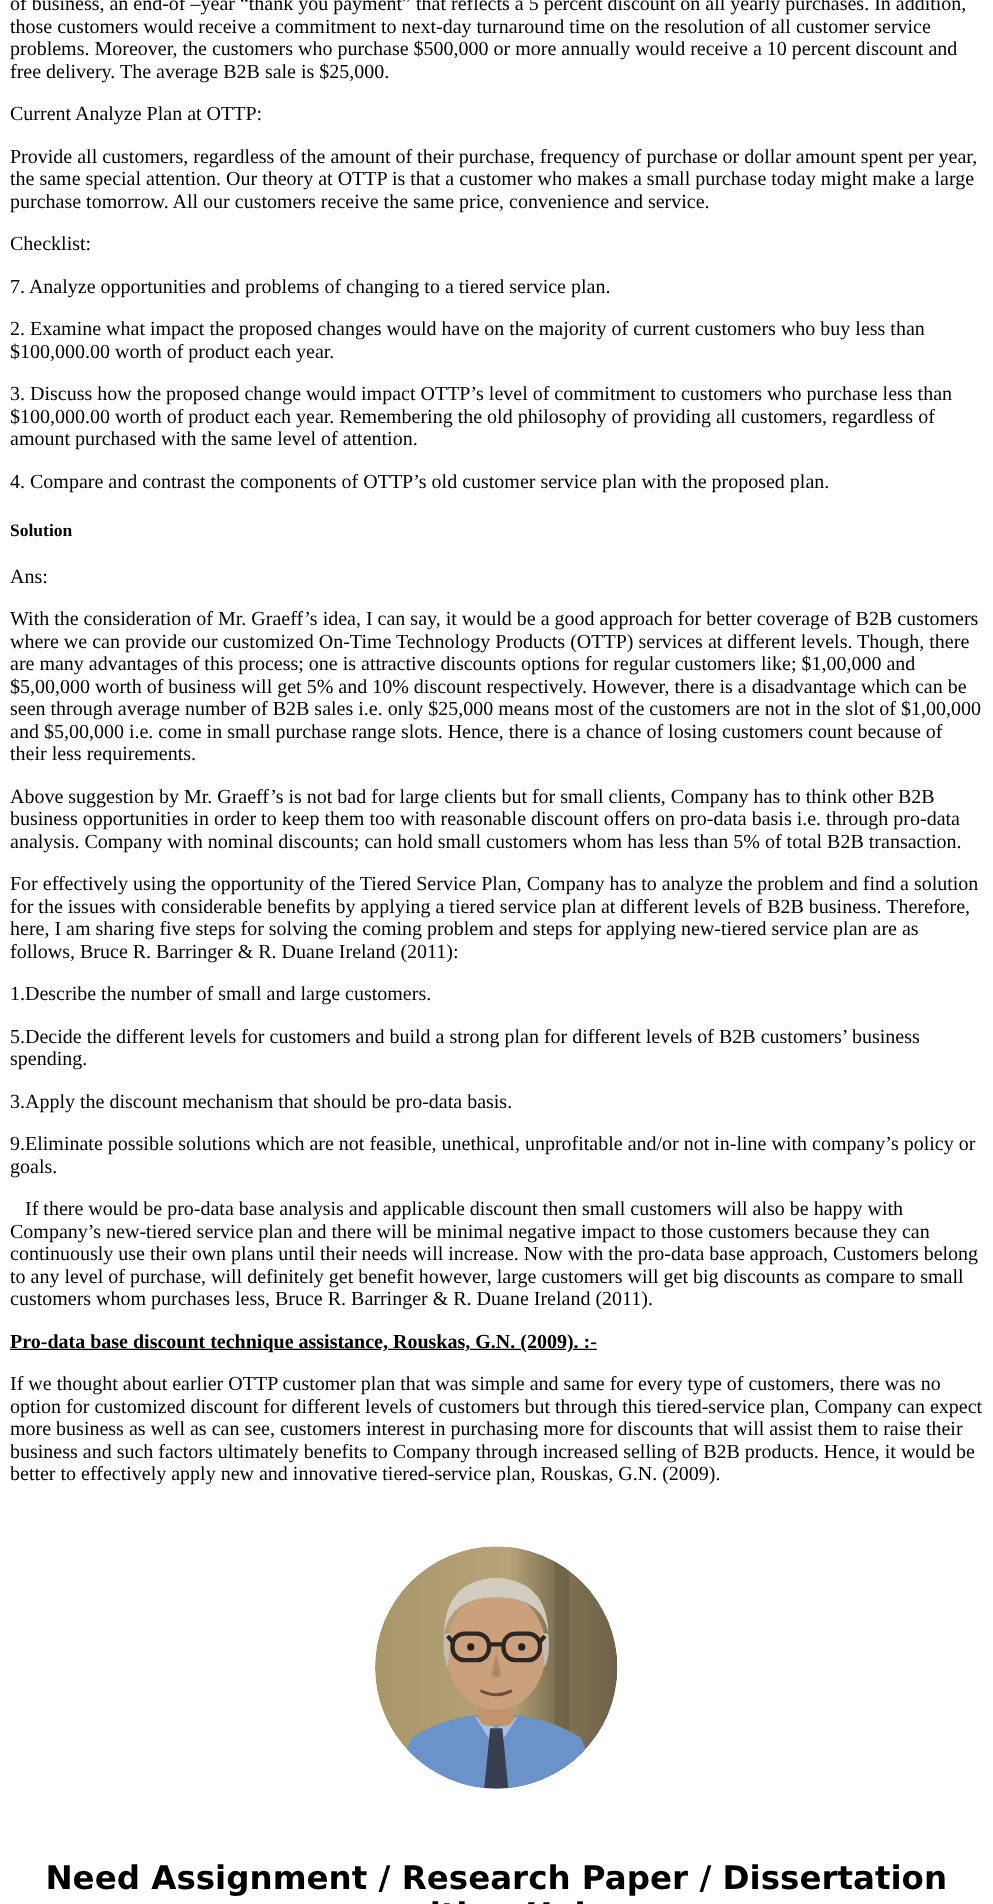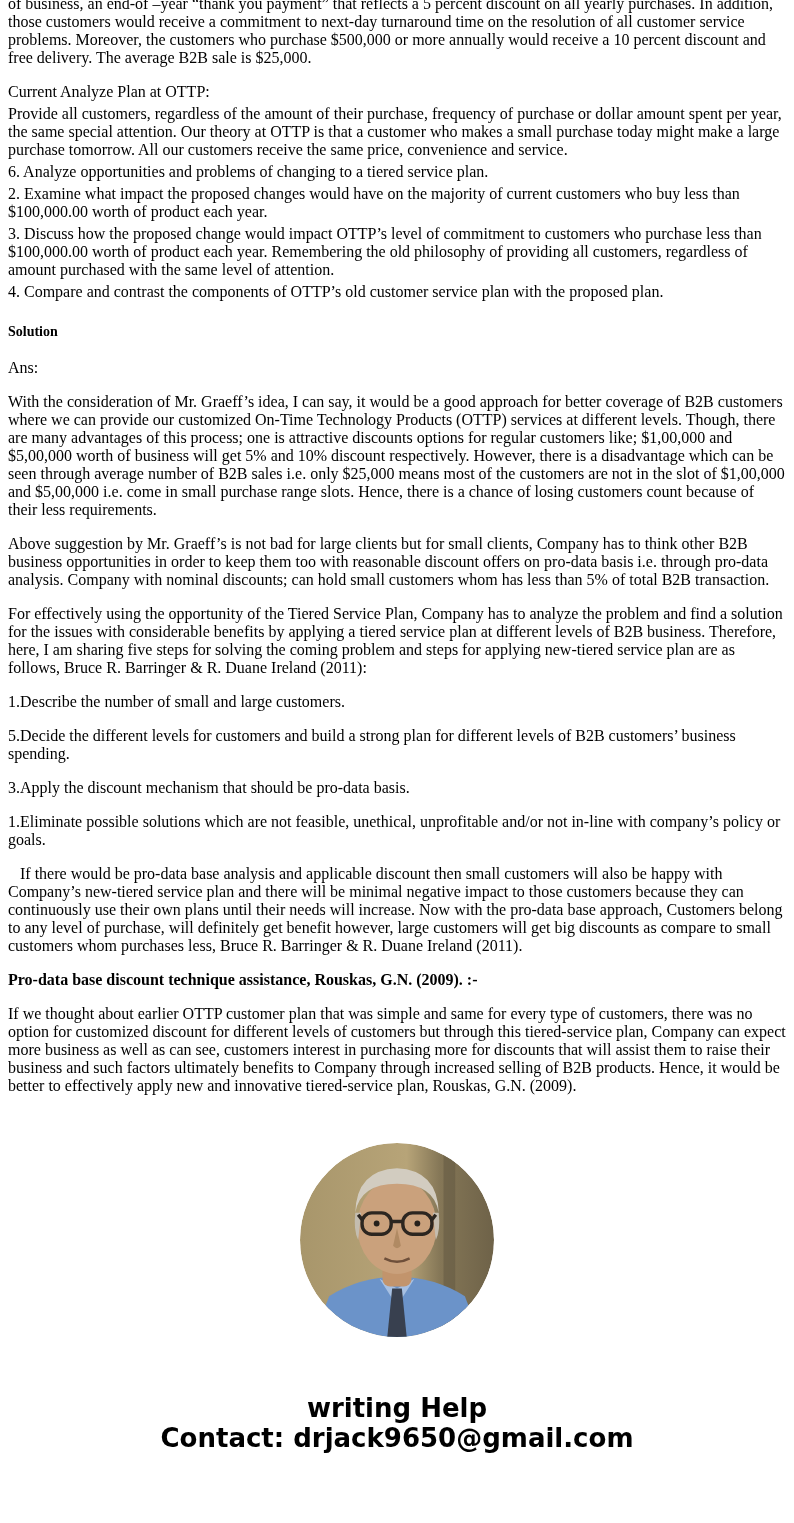--- a/index.html
+++ b/index.html
@@ -12,22 +12,22 @@
   .doc {
     padding: 0 8px;
     margin-top: -5px; 
     font-family: "Liberation Serif", "DejaVu Serif", serif;
     font-size: 16px;
     line-height: 18px;
     color: #000;
   }
   .para { margin: 16px 0 0 0; }
   .para.first { margin-top: 0; }
-  .para.tight { margin-top: 4px; }
-  .para.bold { font-weight: bold; }
+  .para.tight { margin-top: 16px; }
+  .para.bold { font-weight: bold; text-decoration: underline; }
   .para.indent { text-indent: 12px; font-family: Liberation Serif, serif; }
   .solution-heading {
     font-family: inherit;
     font-size: 14px;
     line-height: 22px;
     font-weight: bold;
     margin: 20px 0 0 0;
   }
   .avatar-wrap {
     margin-top: 48px;
@@ -53,37 +53,38 @@
 </head>
 <body>
 
 <main class="doc">
 
   <p class="para first">of business, an end-of –year “thank you payment” that reflects a 5 percent discount on all yearly purchases. In addition, those customers would receive a commitment to next-day turnaround time on the resolution of all customer service problems. Moreover, the customers who purchase $500,000 or more annually would receive a 10 percent discount and free delivery. The average B2B sale is $25,000.</p>
 
   <p class="para">Current Analyze Plan at OTTP:</p>
   <p class="para tight">Provide all customers, regardless of the amount of their purchase, frequency of purchase or dollar amount spent per year, the same special attention. Our theory at OTTP is that a customer who makes a small purchase today might make a large purchase tomorrow. All our customers receive the same price, convenience and service.</p>
 
-  <p class="para tight">6. Analyze opportunities and problems of changing to a tiered service plan.</p>
+  <p class="para">Checklist:</p>
+  <p class="para tight">7. Analyze opportunities and problems of changing to a tiered service plan.</p>
   <p class="para tight">2. Examine what impact the proposed changes would have on the majority of current customers who buy less than $100,000.00 worth of product each year.</p>
   <p class="para tight">3. Discuss how the proposed change would impact OTTP’s level of commitment to customers who purchase less than $100,000.00 worth of product each year. Remembering the old philosophy of providing all customers, regardless of amount purchased with the same level of attention.</p>
   <p class="para tight">4. Compare and contrast the components of OTTP’s old customer service plan with the proposed plan.</p>
 
   <h2 class="solution-heading">Solution</h2>
 
   <p class="para">Ans:</p>
 
   <p class="para">With the consideration of Mr. Graeff’s idea, I can say, it would be a good approach for better coverage of B2B customers where we can provide our customized On-Time Technology Products (OTTP) services at different levels. Though, there are many advantages of this process; one is attractive discounts options for regular customers like; $1,00,000 and $5,00,000 worth of business will get 5% and 10% discount respectively. However, there is a disadvantage which can be seen through average number of B2B sales i.e. only $25,000 means most of the customers are not in the slot of $1,00,000 and $5,00,000 i.e. come in small purchase range slots. Hence, there is a chance of losing customers count because of their less requirements.</p>
   <p class="para">Above suggestion by Mr. Graeff’s is not bad for large clients but for small clients, Company has to think other B2B business opportunities in order to keep them too with reasonable discount offers on pro-data basis i.e. through pro-data analysis. Company with nominal discounts; can hold small customers whom has less than 5% of total B2B transaction.</p>
   <p class="para">For effectively using the opportunity of the Tiered Service Plan, Company has to analyze the problem and find a solution for the issues with considerable benefits by applying a tiered service plan at different levels of B2B business. Therefore, here, I am sharing five steps for solving the coming problem and steps for applying new-tiered service plan are as follows, Bruce R. Barringer &amp; R. Duane Ireland (2011):</p>
 
   <p class="para">1.Describe the number of small and large customers.</p>
   <p class="para">5.Decide the different levels for customers and build a strong plan for different levels of B2B customers’ business spending.</p>
   <p class="para">3.Apply the discount mechanism that should be pro-data basis.</p>
-  <p class="para">1.Eliminate possible solutions which are not feasible, unethical, unprofitable and/or not in-line with company’s policy or goals.</p>
+  <p class="para">9.Eliminate possible solutions which are not feasible, unethical, unprofitable and/or not in-line with company’s policy or goals.</p>
 
   <p class="para indent">If there would be pro-data base analysis and applicable discount then small customers will also be happy with Company’s new-tiered service plan and there will be minimal negative impact to those customers because they can continuously use their own plans until their needs will increase. Now with the pro-data base approach, Customers belong to any level of purchase, will definitely get benefit however, large customers will get big discounts as compare to small customers whom purchases less, Bruce R. Barringer &amp; R. Duane Ireland (2011).</p>
 
   <p class="para bold">Pro-data base discount technique assistance, Rouskas, G.N. (2009). :-</p>
 
   <p class="para">If we thought about earlier OTTP customer plan that was simple and same for every type of customers, there was no option for customized discount for different levels of customers but through this tiered-service plan, Company can expect more business as well as can see, customers interest in purchasing more for discounts that will assist them to raise their business and such factors ultimately benefits to Company through increased selling of B2B products. Hence, it would be better to effectively apply new and innovative tiered-service plan, Rouskas, G.N. (2009).</p>
 
   <div class="avatar-wrap">
     <svg class="avatar" viewBox="0 0 200 200" xmlns="http://www.w3.org/2000/svg" role="img">
       <defs>
@@ -127,17 +128,18 @@
         <circle cx="121" cy="83" r="3" fill="#26211c"></circle>
 
         <path d="M100 88 L96 106 Q100 111 104 106 Z" fill="#b08a63"></path>
 
         <path d="M87 119 Q100 126 113 119" stroke="#6e4f3a" stroke-width="2.5" fill="none"></path>
       </g>
     </svg>
   </div>
 
   <div class="footer">
+    <div class="footer-line">Need Assignment / Research Paper / Dissertation</div>
     <div class="footer-line">writing Help</div>
     <div class="footer-line">Contact: drjack9650@gmail.com</div>
   </div>
 
 </main>
 
 </body></html>

